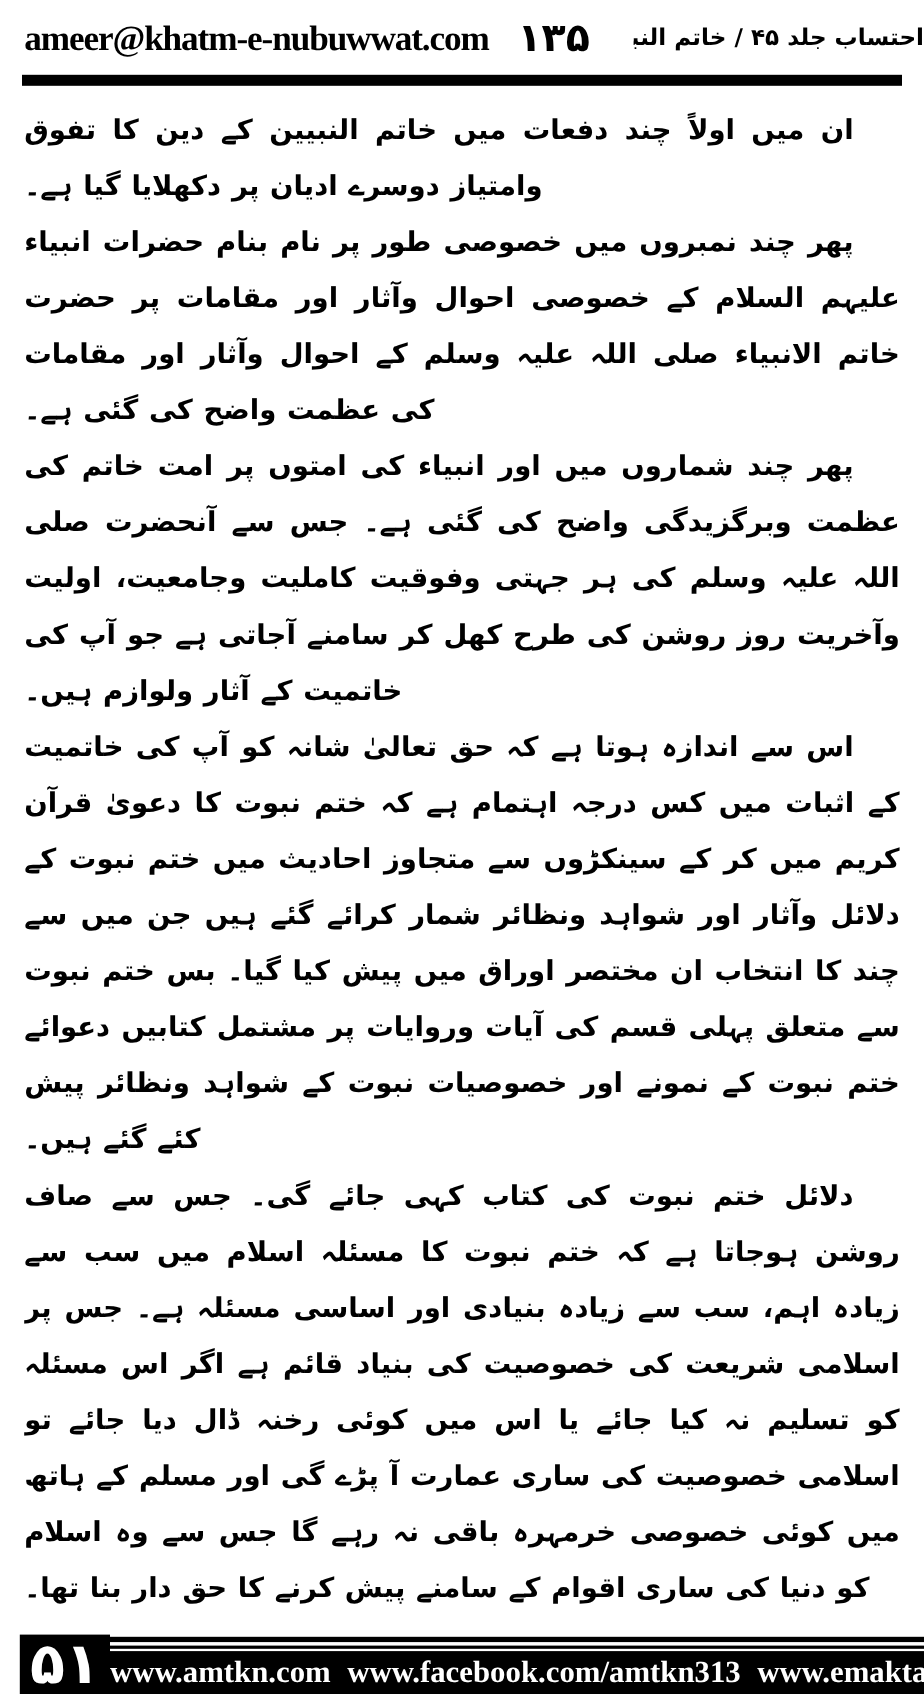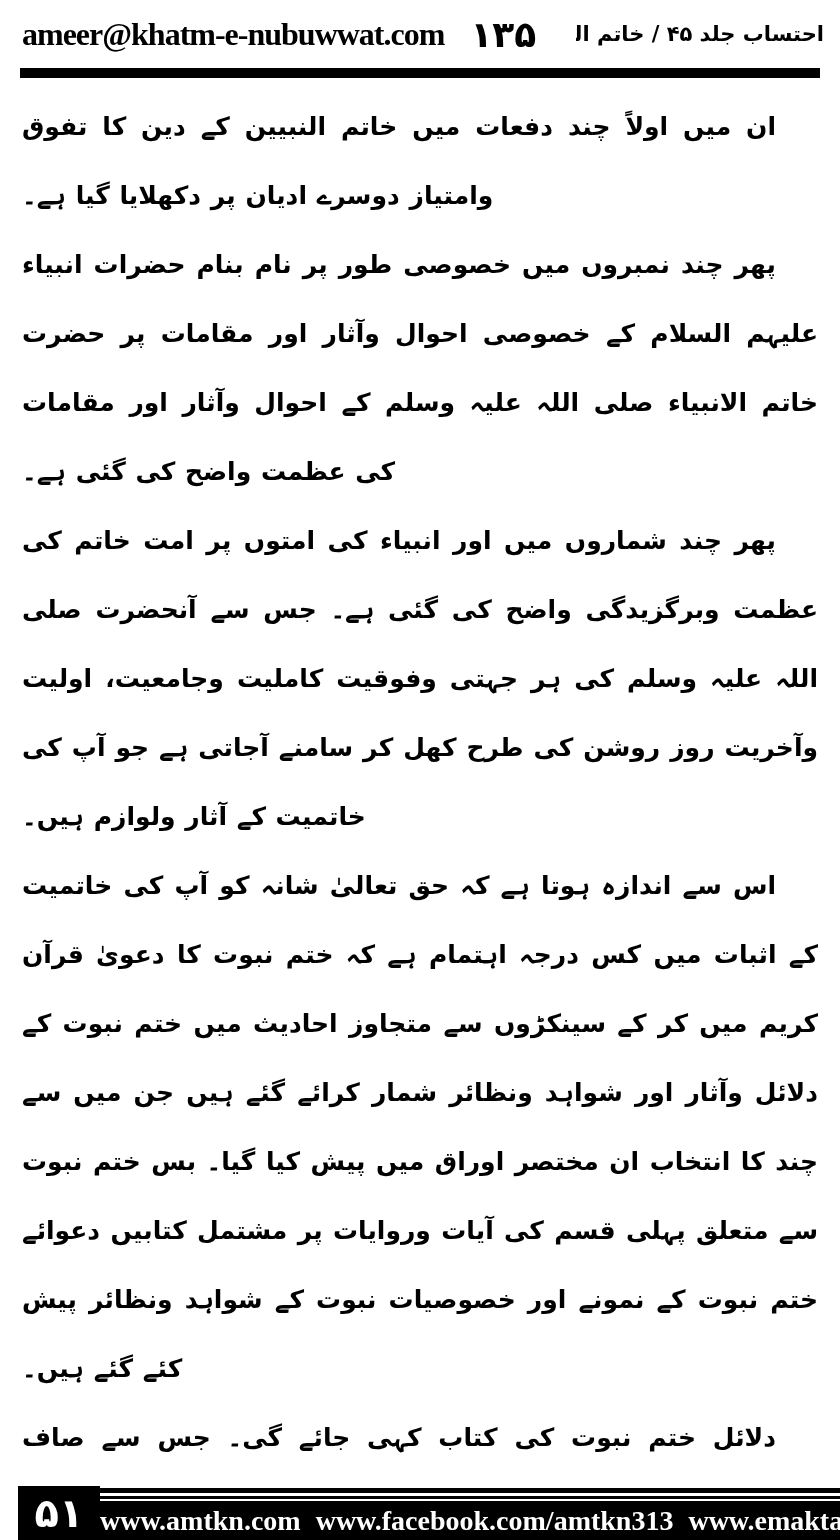--- a/index.html
+++ b/index.html
@@ -12,21 +12,21 @@
   .page {
     position: relative;
     width: 840px; height: 1540px;
     background: #ffffff;
     color: #000000;
   }
 
   
   .header {
     position: absolute;
-    top: 6px; left: 22px; right: 16px;
+    top: 6px; left: 22px; right: 0;
     height: 56px;
     display: flex;
     align-items: center;
   }
   .header-email {
     font-family: "Liberation Serif", serif;
     font-weight: bold;
     font-size: 32px;
     letter-spacing: -1px;
     white-space: nowrap;
@@ -64,21 +64,21 @@
     top: 92px; left: 22px; right: 22px;
     bottom: 62px;
     direction: rtl;
     overflow: hidden;
   }
   p.para {
     margin: 0;
     font-family: "DejaVu Sans", sans-serif;
     font-weight: bold;
     font-size: 25px;
-    line-height: 69px;
+    line-height: 51px;
     color: #000000;
     text-align: justify;
     text-align-last: left;  
     text-indent: 42px;
     word-spacing: 1px;
   }
 
   
   .footer {
     position: absolute;
@@ -89,21 +89,21 @@
   }
   .footer-pagebox {
     width: 82px;
     margin-left: 18px;
     background: #000000;
     color: #ffffff;
     display: flex;
     align-items: center;
     justify-content: center;
     font-weight: bold;
-    font-size: 40px;
+    font-size: 52px;
     direction: rtl;
     flex: 0 0 auto;
   }
   .footer-right {
     flex: 1 1 auto;
     display: flex;
     flex-direction: column;
   }
   .footer-rule-thick { height: 5px; background: #000000; margin-top: 2px; }
   .footer-rule-gap   { height: 3px; background: #ffffff; }

